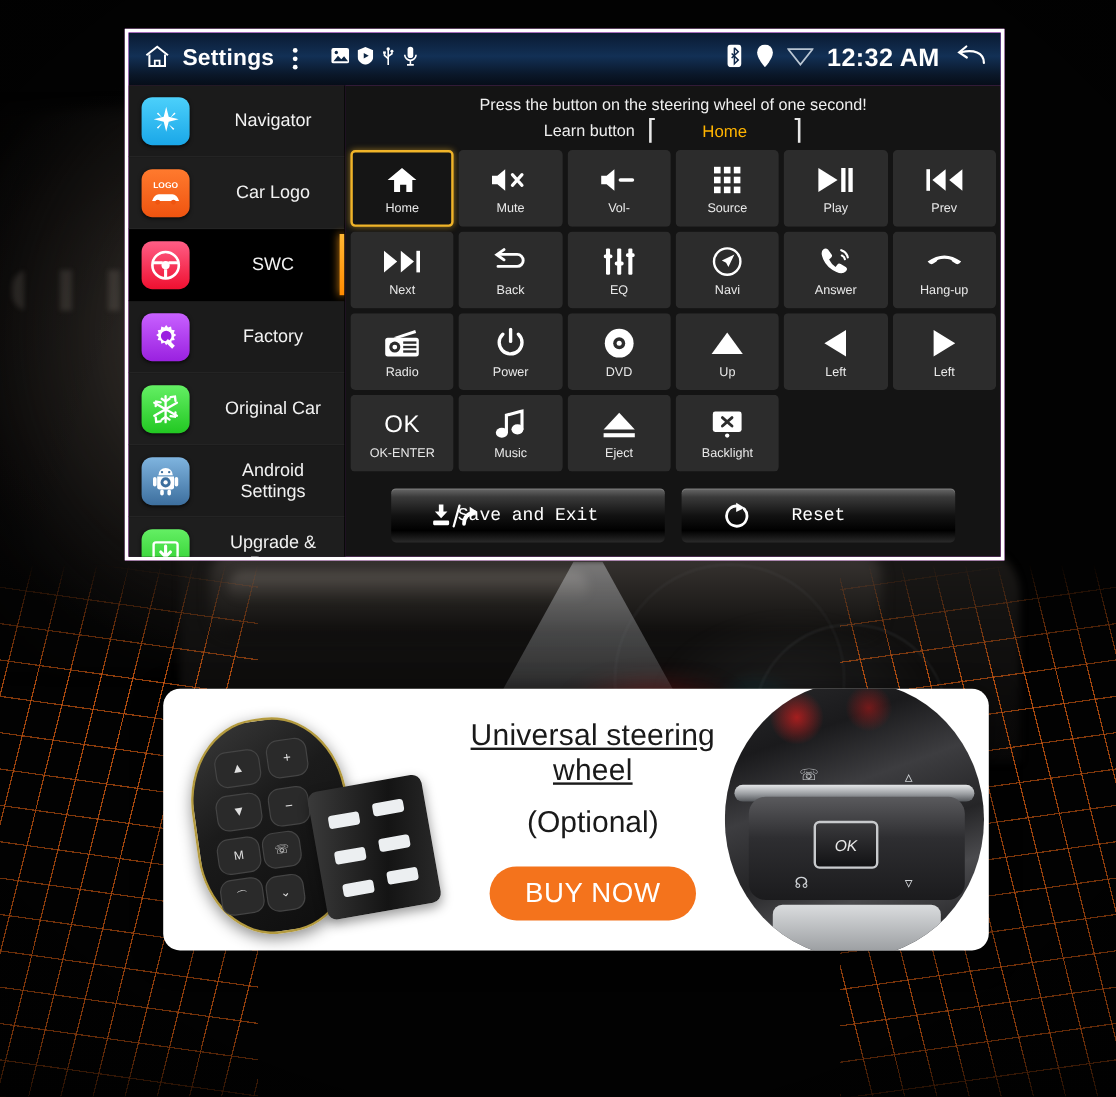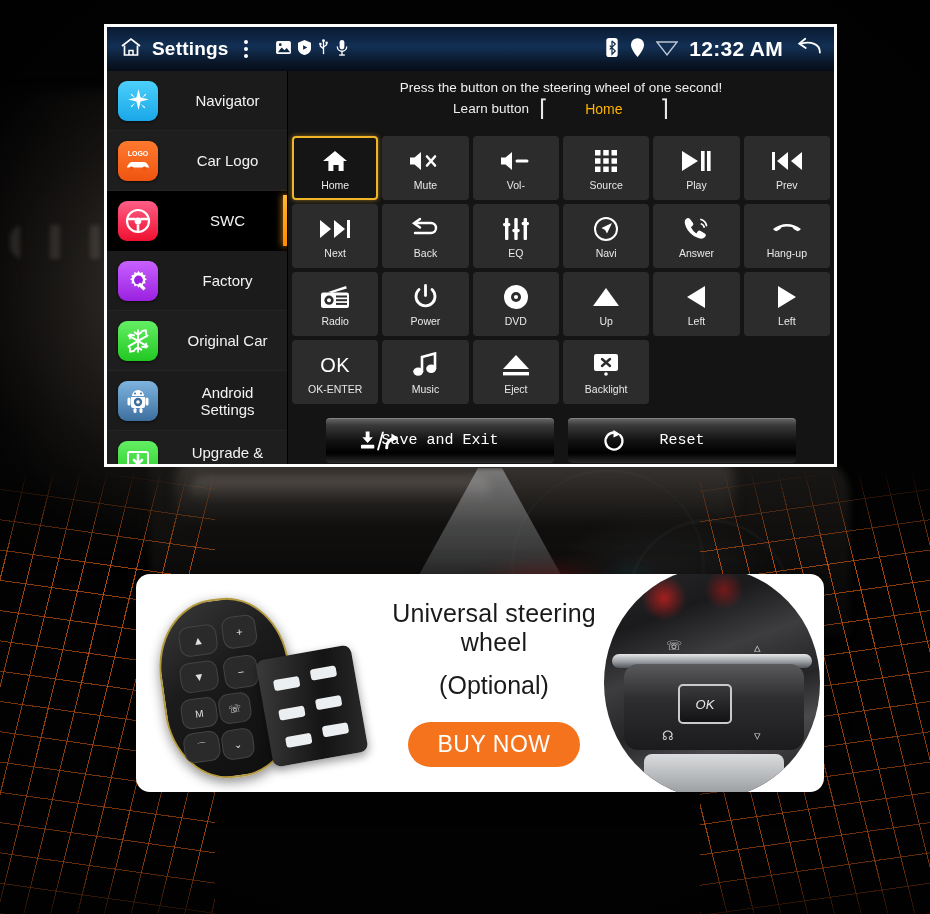--- a/index.html
+++ b/index.html
@@ -99,21 +99,21 @@
   .side-item.active{background:#000;border-bottom-color:#000;}
   .side-item.active::after{content:"";position:absolute;right:0;top:4px;bottom:4px;width:4px;
     background:linear-gradient(180deg,#ffb733,#ff8a00);box-shadow:0 0 7px #ff9c15;}
   .side-ico{width:40px;height:40px;border-radius:9px;margin-left:11px;flex:0 0 40px;
     display:flex;align-items:center;justify-content:center;box-shadow:0 1px 3px rgba(0,0,0,.6);}
   .side-label{flex:1;text-align:center;color:#f2f2f2;font-size:15px;padding-right:6px;}
 
   
   .main{flex:1;background:#141414;display:flex;flex-direction:column;position:relative;}
   .hint{color:#f0f0f0;font-size:13.5px;text-align:center;padding:9px 0 2px;}
-  .learn{display:flex;justify-content:center;align-items:center;gap:0;color:#eee;font-size:13.5px;padding-bottom:16px;}
+  .learn{display:flex;justify-content:center;align-items:center;gap:0;color:#eee;font-size:13.5px;padding-bottom:5px;}
   .learn .lbl{margin-right:10px;}
   .brk{font-size:23px;color:#e8e8e8;line-height:1;font-family:"Liberation Serif",serif;}
   .learn .val{color:#ffb400;font-size:14px;width:112px;text-align:center;}
 
   .grid{display:grid;grid-template-columns:repeat(6,1fr);gap:4px;padding:0 4px;}
   .btn{height:64px;background:#2c2c2c;border-radius:4px;border:2px solid transparent;
     display:flex;flex-direction:column;align-items:center;justify-content:center;gap:3px;
     box-sizing:border-box;}
   .btn.sel{background:#151515;border-color:#f0b429;box-shadow:0 0 5px rgba(240,180,40,.55);}
   .btn .ico{height:30px;display:flex;align-items:center;justify-content:center;color:#fff;}
@@ -125,21 +125,21 @@
     position:relative;color:#fff;font-size:15px;
     background:linear-gradient(180deg,#6a6a6a 0%,#3a3a3a 16%,#121212 50%,#000 78%,#2a2a2a 100%);
     box-shadow:inset 0 1px 0 rgba(255,255,255,.18);}
   .act .aico{position:absolute;left:34px;display:flex;align-items:center;}
 
   
   #ad{position:absolute;left:136px;top:574px;width:688px;height:218px;background:#fff;
     border-radius:14px;box-shadow:0 6px 24px rgba(0,0,0,.6);overflow:hidden;display:flex;align-items:center;}
   .ad-left{width:240px;height:100%;position:relative;flex:0 0 240px;}
   .ad-mid{flex:1;text-align:center;color:#1a1a1a;}
-  .ad-mid .l1{font-size:25px;letter-spacing:.2px;}
+  .ad-mid .l1{font-size:25px;letter-spacing:.2px;text-decoration:underline;}
   .ad-mid .l2{font-size:25px;margin-top:14px;}
   .buy{display:inline-block;margin-top:22px;background:#f4731c;color:#fff;font-size:23px;
     padding:9px 30px;border-radius:26px;letter-spacing:.5px;}
   .ad-right{width:212px;height:100%;flex:0 0 212px;position:relative;}
   .wheelphoto{position:absolute;right:4px;top:-6px;width:216px;height:230px;border-radius:50%;
     background:
       radial-gradient(circle 30px at 60px 30px, rgba(210,30,30,.75), rgba(120,10,10,0) 75%),
       radial-gradient(circle 26px at 120px 22px, rgba(190,25,25,.55), rgba(90,8,8,0) 75%),
       linear-gradient(160deg,#2b2b2d 0%,#1a1a1c 22%,#3d3d40 40%,#252527 58%,#4a4a4d 72%,#141416 100%);
     overflow:hidden;}

